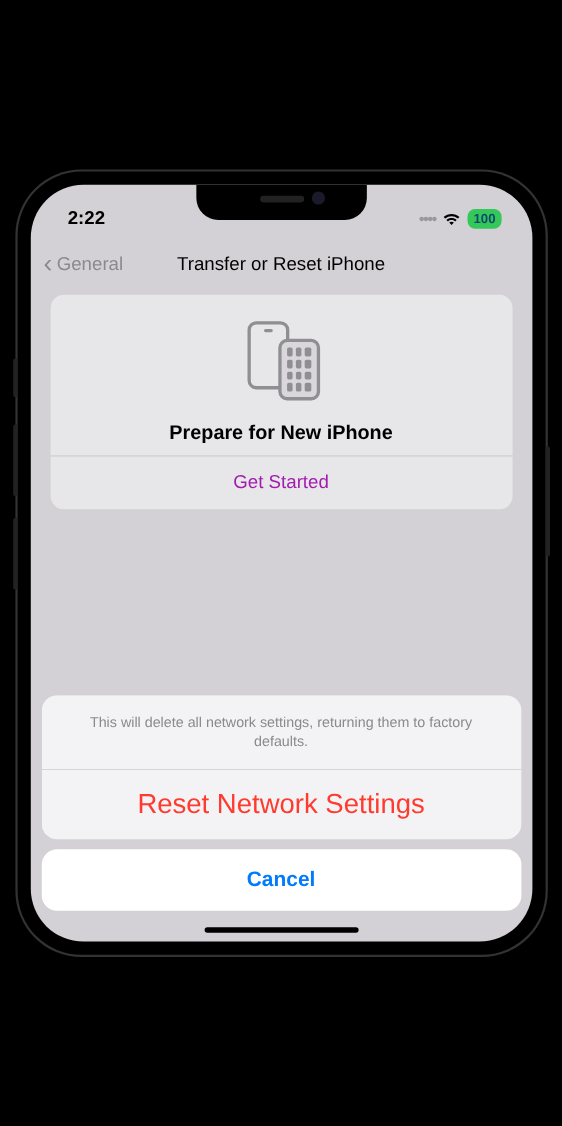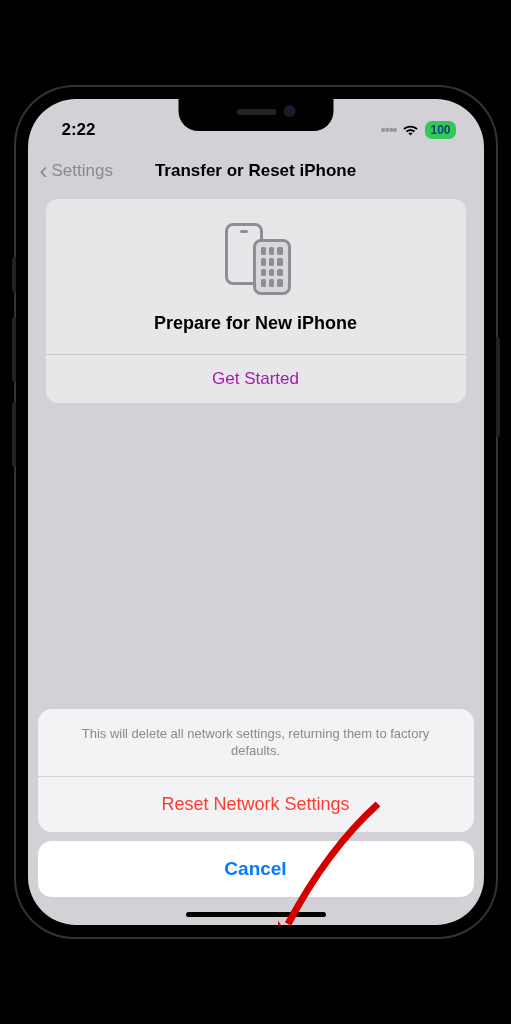--- a/index.html
+++ b/index.html
@@ -1,19 +1,19 @@
 <!DOCTYPE html>
 <html><head>
   <meta charset="utf-8">
   <style>
     * { margin: 0; padding: 0; box-sizing: border-box; font-family: -apple-system, BlinkMacSystemFont, 'Segoe UI', sans-serif; }
     body { background: #000; display: flex; justify-content: center; align-items: center; min-height: 100vh; }
     .phone-frame {
       width: 480px;
-      height: 850px;
+      height: 712px;
       background: #000;
       border-radius: 58px;
       padding: 12px;
       position: relative;
       box-shadow: 0 0 0 2px #333;
     }
     .side-button-left1 { position: absolute; left: -4px; top: 170px; width: 4px; height: 35px; background: #222; border-radius: 2px 0 0 2px; }
     .side-button-left2 { position: absolute; left: -4px; top: 230px; width: 4px; height: 65px; background: #222; border-radius: 2px 0 0 2px; }
     .side-button-left3 { position: absolute; left: -4px; top: 315px; width: 4px; height: 65px; background: #222; border-radius: 2px 0 0 2px; }
     .side-button-right { position: absolute; right: -4px; top: 250px; width: 4px; height: 100px; background: #222; border-radius: 0 2px 2px 0; }
@@ -87,21 +87,21 @@
       align-items: center;
       color: #8a8a8e;
       font-size: 17px;
       gap: 4px;
     }
     .chevron-left { font-size: 24px; font-weight: 300; color: #8a8a8e; }
     .nav-title {
       position: absolute;
       left: 50%;
       transform: translateX(-50%);
-      font-weight: 700;
+      font-weight: 400;
       font-size: 17px;
     }
     .content { padding: 0 18px; }
     .card {
       background: rgba(255,255,255,0.45);
       border-radius: 12px;
       padding: 24px 18px 0;
       text-align: center;
     }
     .transfer-icon {
@@ -134,21 +134,21 @@
       border: 3px solid #8e8e93;
       border-radius: 8px;
       background: #d9d7dc;
       display: grid;
       grid-template-columns: repeat(3, 1fr);
       grid-template-rows: repeat(4, 1fr);
       gap: 3px;
       padding: 5px;
     }
     .phone2 span { background: #8e8e93; border-radius: 1.5px; }
-    .card-title { font-size: 18px; font-weight: 600; margin-bottom: 20px; }
+    .card-title { font-size: 18px; font-weight: 600; margin-bottom: 10px; }
     .card-desc { font-size: 15px; color: #000; line-height: 1.35; margin-bottom: 18px; }
     .card-divider { height: 1px; background: rgba(0,0,0,0.12); margin: 0 -18px; }
     .card-action {
       color: #a21caf;
       font-size: 17px;
       padding: 14px 0;
       display: block;
     }
     .action-sheet-backdrop {
       position: absolute;
@@ -164,21 +164,21 @@
     .sheet-message {
       font-size: 13px;
       color: #8a8a8e;
       text-align: center;
       padding: 16px 24px;
       line-height: 1.35;
       border-bottom: 1px solid rgba(0,0,0,0.12);
     }
     .sheet-action {
       text-align: center;
-      font-size: 18px;
+      font-size: 25px;
       padding: 17px 0;
       color: #ff3b30;
     }
     .sheet-cancel {
       background: #fff;
       border-radius: 14px;
       margin-top: 9px;
       text-align: center;
       font-size: 19px;
       font-weight: 600;
@@ -231,21 +231,21 @@
         <svg class="wifi-icon" viewBox="0 0 20 15">
           <path d="M10 13.5 L7.5 10.8 C8.9 9.6 11.1 9.6 12.5 10.8 Z M4.5 8 C7.6 5.2 12.4 5.2 15.5 8 L13.8 9.6 C11.7 7.7 8.3 7.7 6.2 9.6 Z M1.5 5 C6.2 0.7 13.8 0.7 18.5 5 L16.8 6.6 C13 3.1 7 3.1 3.2 6.6 Z" fill="#000"></path>
         </svg>
         <span class="battery-badge">100</span>
       </div>
     </div>
 
     <div class="nav-bar">
       <div class="back-button">
         <span class="chevron-left">‹</span>
-        <span>Settings</span>
+        <span>General</span>
       </div>
       <div class="nav-title">Transfer or Reset iPhone</div>
     </div>
 
     <div class="content">
       <div class="card">
         <div class="transfer-icon">
           <div class="phone1"></div>
           <div class="phone2">
               <span></span>

